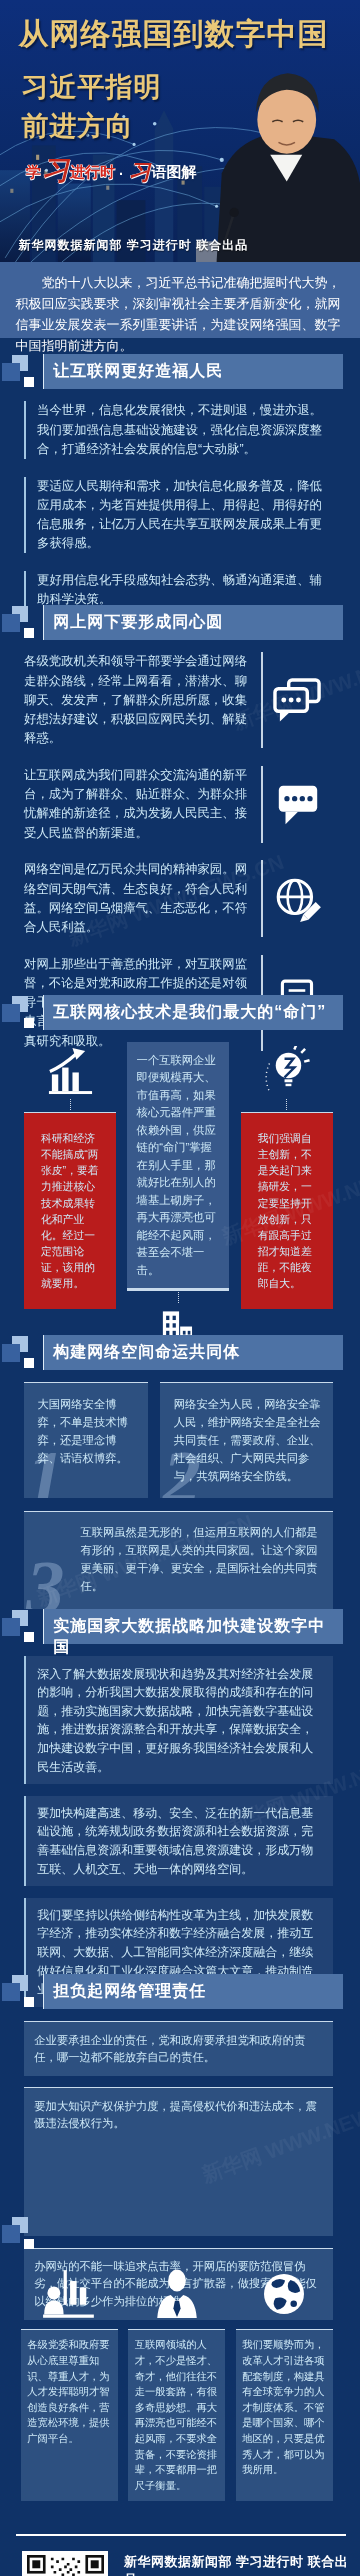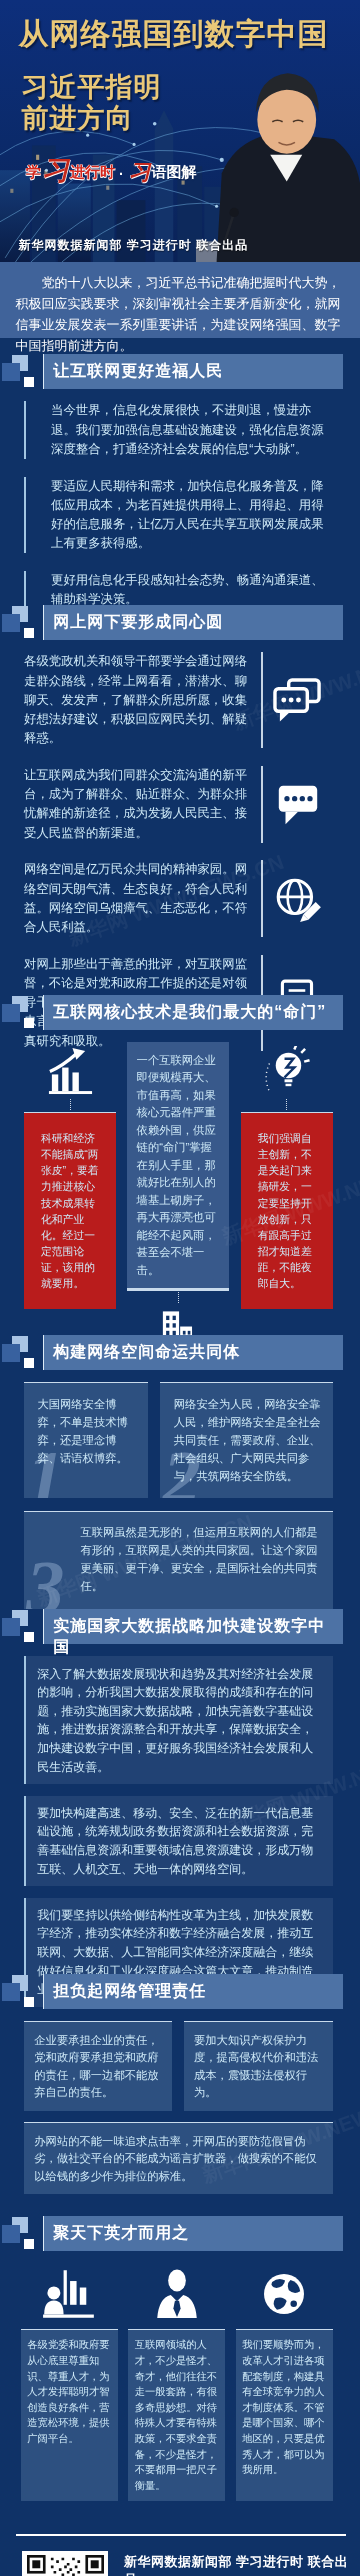--- a/index.html
+++ b/index.html
@@ -7,21 +7,21 @@
   body { width:361px; font-family:"Liberation Sans","DejaVu Sans",sans-serif; }
   #page { position:relative; width:361px; height:2653px; background:#0F3267; overflow:hidden; }
 
   
   #header { position:absolute; top:0; left:0; width:361px; height:262px; overflow:hidden; }
   #header svg.scene { position:absolute; top:0; left:0; }
   .title { position:absolute; color:#EAC878; font-weight:900; letter-spacing:1px;
            text-shadow:1.5px 2.1px 1.5px rgba(5,15,40,.6); z-index:3; }
   #title1 { top:14.4px; left:18.5px; font-size:30px; }
   #title2 { top:61px; left:21.6px; font-size:27px;margin-top:8px; }
-  #title3 { top:100px; left:21.6px; font-size:27px; }
+  #title3 { top:108px; left:21.6px; font-size:27px; }
   #brand { position:absolute; top:158px; left:26px; z-index:3; display:flex; align-items:flex-end; white-space:nowrap; }
   .b-red { color:#D4281E; font-weight:900; font-size:15px;
            text-shadow:-0.5px -0.5px 0 #fff,0.5px -0.5px 0 #fff,-0.5px 0.5px 0 #fff,0.5px 0.5px 0 #fff; }
   .b-cal { color:#C5281C; font-weight:900; font-size:27px; line-height:.9;
            font-family:"Liberation Serif","DejaVu Serif",serif; font-style:italic;
            text-shadow:-0.5px -0.5px 0 #fff,0.5px 0.5px 0 #fff; margin:0 1px; }
   .b-cal2 { font-size:21.6px; }
   .b-dot { color:#fff; font-size:14.4px; margin:0 4.1px; font-weight:bold; }
   .b-white { color:#fff; font-weight:900; font-size:15px; text-shadow:0.5px 1px 1px rgba(10,30,80,.8); }
   #credit { position:absolute; top:237px; left:18.5px; z-index:3; color:#fff; font-weight:bold;
@@ -35,21 +35,21 @@
   
   .section { position:absolute; left:0; width:343px; }
   .heading { display:flex; align-items:stretch; margin-bottom:12.4px; position:relative; height:35px; }
   .h-decor { width:43px; position:relative; flex:0 0 43px; }
   .sq-a { position:absolute; left:12.4px; top:1px;  width:15.5px; height:15.5px; background:#A9C4E4; }
   .sq-b { position:absolute; left:2.1px;  top:9.3px; width:17.5px; height:17.5px; background:#38619F; }
   .sq-c { position:absolute; left:24px; top:23px; width:10.3px; height:10.3px; background:#FFFFFF; }
   .h-band { flex:1; background:#4D72A5; border-left:1.5px solid #DCEBF7; color:#fff;
             font-size:16px; font-weight:bold; letter-spacing:1px; padding:6.7px 9.3px; }
 
-  .p-line { margin:0 10.3px 17.5px 24px; padding-left:25px; border-left:2.1px solid #A3C6E2;
+  .p-line { margin:0 10.3px 17.5px 24px; padding-left:11px; border-left:2.1px solid #A3C6E2;
             color:#CFEAF8; font-size:12.4px; line-height:1.55; }
 
   .s2-item { display:flex; align-items:center; margin:0 9.3px 17.5px 24px; }
   .s2-text { flex:1; color:#CFEAF8; font-size:12.4px; line-height:1.55; padding-right:11.3px; }
   .s2-div  { width:1.5px; align-self:stretch; background:rgba(230,242,252,.85); }
   .s2-icon { width:71px; display:flex; align-items:center; justify-content:center; }
 
   .s3-cols { display:flex; gap:11.3px; margin:0 10.3px 0 24px; align-items:flex-start; }
   .s3-col  { display:flex; flex-direction:column; align-items:center;justify-content:space-between; }
   .s3-side { flex:0 0 92px; width:92px; }
@@ -69,21 +69,21 @@
          font-family:"Liberation Serif","DejaVu Serif",serif; font-style:italic; font-weight:bold;
          font-size:77px; color:rgba(176,200,230,.38); }
   .w1 { flex:0 0 124px; }
   .w2 { flex:1; }
   .wfull { margin:0 10.3px 0 24px; }
 
   .panel { background:rgba(193,216,240,.10); border-left:2.1px solid #A3C6E2;
            margin:0 10.3px 11.3px 24px; padding:8.2px 11.3px; color:#CFEAF8;
            font-size:12px; line-height:1.55; }
 
-  .s6-row { display:flex; gap:11.3px; margin:0 10.3px 11.3px 24px; }
+  .s6-row { display:flex; gap:11.3px; margin:0 10.3px 11.3px 24px;flex-direction:column; }
   .box { background:#2D5080; border-top:1.5px solid #C9DBEC; padding:9.3px 10.3px;
          color:#CFEAF8; font-size:11.3px; line-height:1.55; }
   .s6-b1 { flex:1; }
   .s6-b2 { flex:0 0 149px; }
 
   .s7-cols { display:flex; gap:10.3px; margin:0 10.3px 0 20.6px; align-items:stretch; }
   .s7-col { flex:1; display:flex; flex-direction:column; }
   .s7-icon { height:58px; display:flex; align-items:flex-end; justify-content:center; margin-bottom:7.2px; }
   .s7-box { flex:1; background:#2D5080; border-top:1.5px solid #C9DBEC; padding:7.7px 6.7px;
             color:#CFEAF8; font-size:10.3px; line-height:1.52; }
@@ -394,21 +394,20 @@
     <div class="box wfull">办网站的不能一味追求点击率，开网店的要防范假冒伪劣，做社交平台的不能成为谣言扩散器，做搜索的不能仅以给钱的多少作为排位的标准。</div>
   </div>
 
   <div class="section" style="top:2216px">
     <div class="heading">
       <div class="h-decor">
         <div class="sq-a"></div>
           <div class="sq-b"></div>
           <div class="sq-c"></div>
       </div>
-      <h2 class="h-band">聚天下英才而用之</h2>
     </div>
     <div class="s7-cols">
       <div class="s7-col">
         <div class="s7-icon">
           <svg width="54" height="54" viewBox="0 0 100 100">
             <rect x="40" y="6" width="6" height="64" fill="#fff"></rect>
             <rect x="52" y="26" width="12" height="44" fill="#fff"></rect>
             <rect x="70" y="38" width="12" height="32" fill="#fff"></rect>
             <circle cx="22" cy="48" r="12" fill="#fff"></circle>
             <path d="M4 88 Q 4 62 22 62 Q 40 62 40 88 Z" fill="#fff"></path>
@@ -418,21 +417,21 @@
         <div class="s7-box">各级党委和政府要从心底里尊重知识、尊重人才，为人才发挥聪明才智创造良好条件，营造宽松环境，提供广阔平台。</div>
       </div>
       <div class="s7-col">
         <div class="s7-icon">
           <svg width="52" height="54" viewBox="0 0 100 100">
             <ellipse cx="50" cy="24" rx="17" ry="21" fill="#fff"></ellipse>
             <path d="M12 96 Q 15 58 38 52 L 50 64 L 62 52 Q 85 58 88 96 Z" fill="#fff"></path>
             <polygon points="46,63 54,63 57,78 50,94 43,78" fill="#0F3267"></polygon>
           </svg>
         </div>
-        <div class="s7-box">互联网领域的人才，不少是怪才、奇才，他们往往不走一般套路，有很多奇思妙想。对待特殊人才要有特殊政策，不要求全责备，不少是怪才，不要都用一把尺子衡量。</div>
+        <div class="s7-box">互联网领域的人才，不少是怪才、奇才，他们往往不走一般套路，有很多奇思妙想。再大再漂亮也可能经不起风雨，不要求全责备，不要论资排辈，不要都用一把尺子衡量。</div>
       </div>
       <div class="s7-col">
         <div class="s7-icon">
           <svg width="54" height="54" viewBox="0 0 100 100">
             <circle cx="50" cy="50" r="37" fill="#fff"></circle>
             <path d="M28 28 q12 -10 24 -3 q-2 12 -16 14 q-12 -2 -8 -11 Z" fill="#0F3267"></path>
             <path d="M62 24 q16 5 18 21 q-11 7 -21 -2 q-5 -12 3 -19 Z" fill="#0F3267"></path>
             <path d="M34 58 q14 -5 21 5 q-5 16 -18 16 q-11 -9 -3 -21 Z" fill="#0F3267"></path>
             <circle cx="68" cy="68" r="6" fill="#0F3267"></circle>
           </svg>

